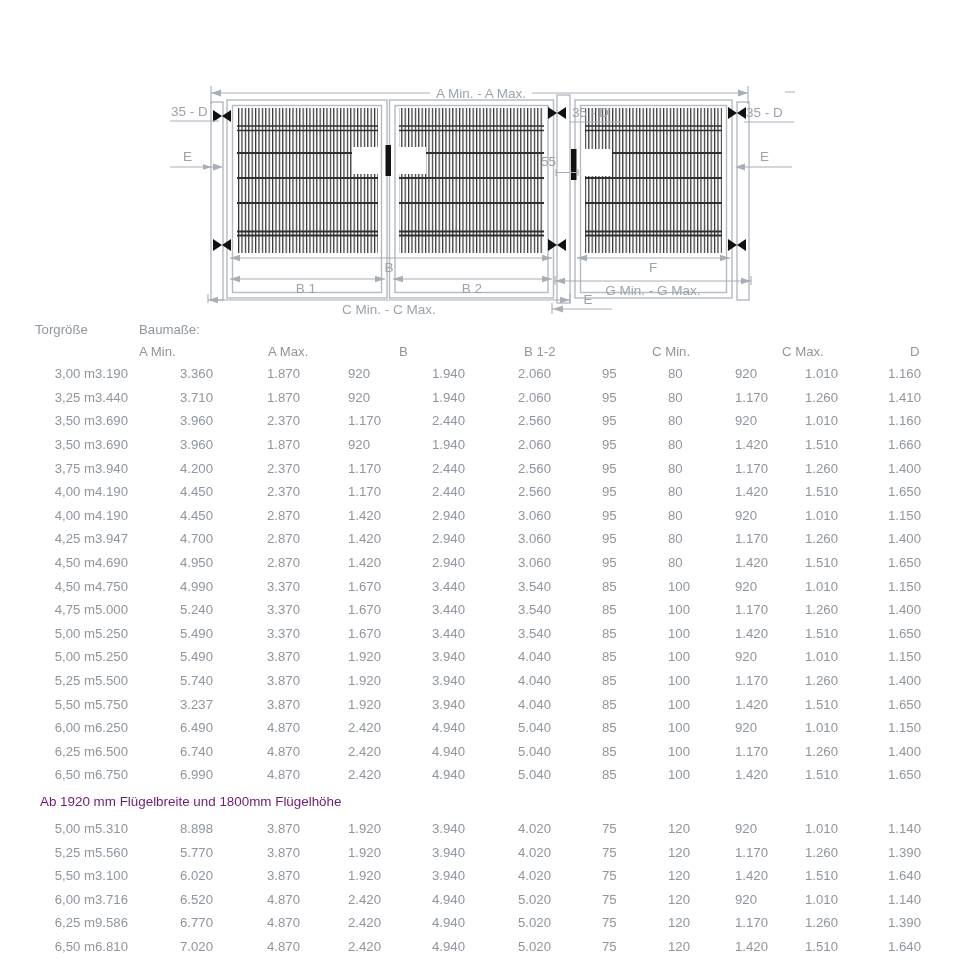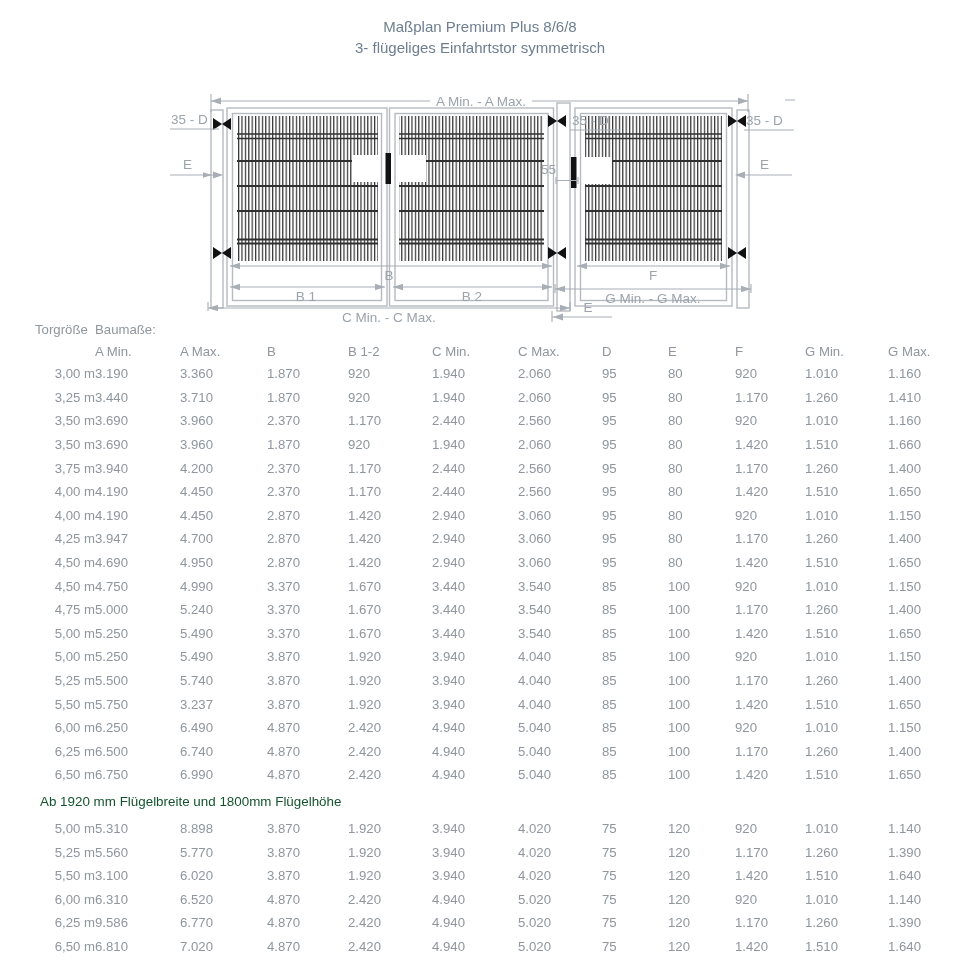--- a/index.html
+++ b/index.html
@@ -20,49 +20,45 @@
     position:absolute;top:318px;left:0;width:960px;
     color:#8f969d;font-size:13.2px;
   }
   .trow,.thead-row{
     display:grid;
     grid-template-columns:60px 85px 87px 81px 84px 86px 84px 66px 67px 70px 83px 1fr;
     padding-left:35px;
     align-items:center;
     height:23.6px;
   }
-  .thead-row{height:22px;}
+  .thead-row{height:22px;gap:44px;}
   .tcell{white-space:nowrap;}
   .trow .c0{padding-left:5px;text-align:right;}
   .tnote{
     height:30px;
     padding-left:40px;
     display:flex;align-items:center;
-    font-size:13.4px;color:#14532d;
+    font-size:13.4px;color:#701a75;
   }
   
-  .drawing-wrap{position:absolute;top:8px;left:0;}
+  .drawing-wrap{position:absolute;top:0;left:0;}
   svg text{font-family:"Liberation Sans", sans-serif;fill:#9ba3ab;font-size:13.5px;}
   .dimline{stroke:#a7aeb5;stroke-width:1.1;fill:none;}
   .lightframe{stroke:#b6bbc0;stroke-width:1.4;fill:none;}
   .whitefill{fill:#ffffff;}
   .arrow{fill:#a7aeb5;stroke:none;}
   .railsA{stroke:#303030;stroke-width:1.3;fill:none;}
   .railsB{stroke:#303030;stroke-width:2.1;fill:none;}
   .hw{fill:#111111;stroke:none;}
 </style>
 </head>
 <body>
 
 <div class="page">
 
-  <div class="title-block">
-    <div>Maßplan Premium Plus 8/6/8</div>
-    <div>3- flügeliges Einfahrtstor symmetrisch</div>
-  </div>
 
   <div class="drawing-wrap">
   <svg width="960" height="330" viewBox="0 0 960 330">
     <defs>
       <pattern id="vbars" width="3.4" height="8" patternUnits="userSpaceOnUse">
         <rect x="0" y="0" width="1.2" height="8" fill="#303030"></rect>
       </pattern>
     </defs>
 
     <rect class="lightframe whitefill" x="211" y="102" width="12" height="198"></rect>
@@ -516,21 +512,21 @@
           <span class="tcell c5">3.940</span>
           <span class="tcell c6">4.020</span>
           <span class="tcell c7">75</span>
           <span class="tcell c8">120</span>
           <span class="tcell c9">1.420</span>
           <span class="tcell c10">1.510</span>
           <span class="tcell c11">1.640</span>
         </div>
         <div class="trow">
           <span class="tcell c0">6,00 m</span>
-          <span class="tcell c1">6.310</span>
+          <span class="tcell c1">3.716</span>
           <span class="tcell c2">6.520</span>
           <span class="tcell c3">4.870</span>
           <span class="tcell c4">2.420</span>
           <span class="tcell c5">4.940</span>
           <span class="tcell c6">5.020</span>
           <span class="tcell c7">75</span>
           <span class="tcell c8">120</span>
           <span class="tcell c9">920</span>
           <span class="tcell c10">1.010</span>
           <span class="tcell c11">1.140</span>

